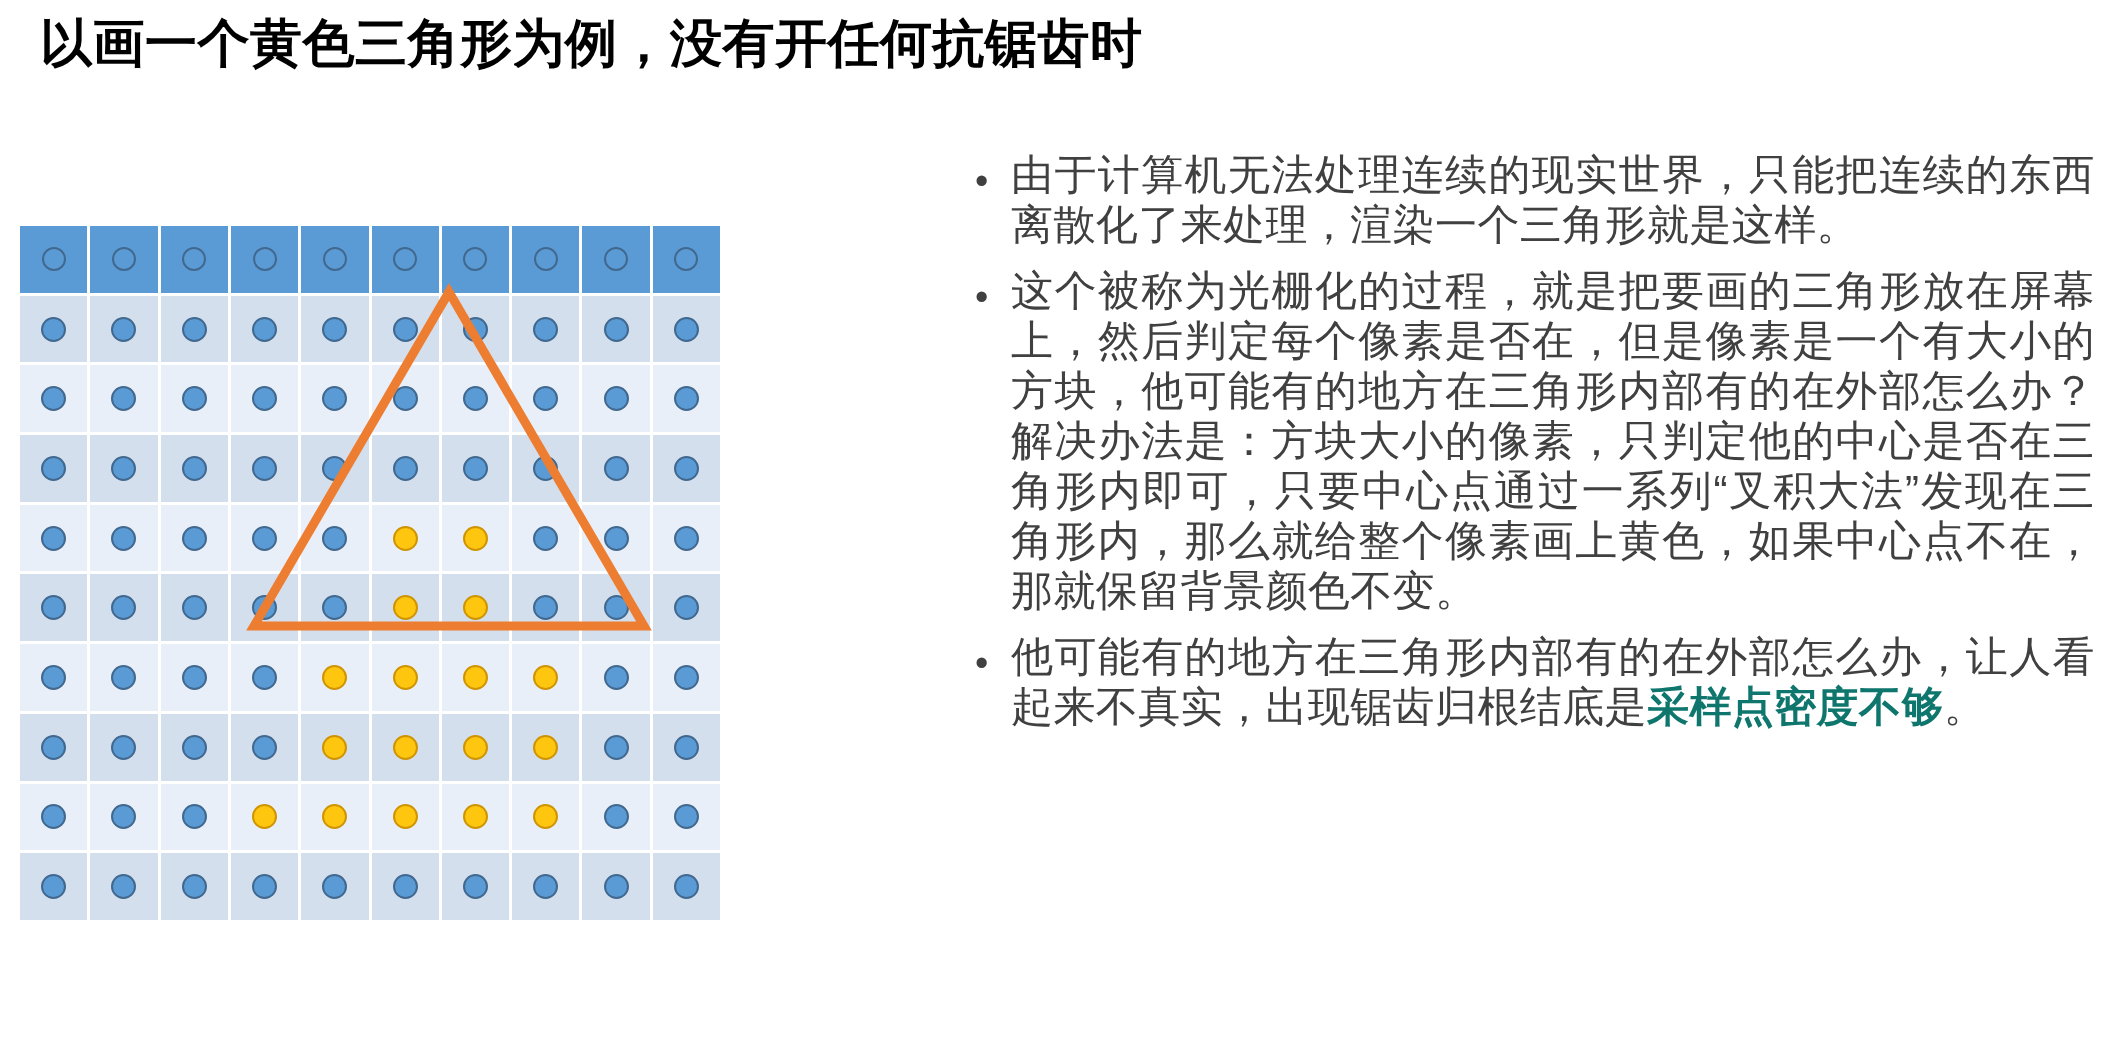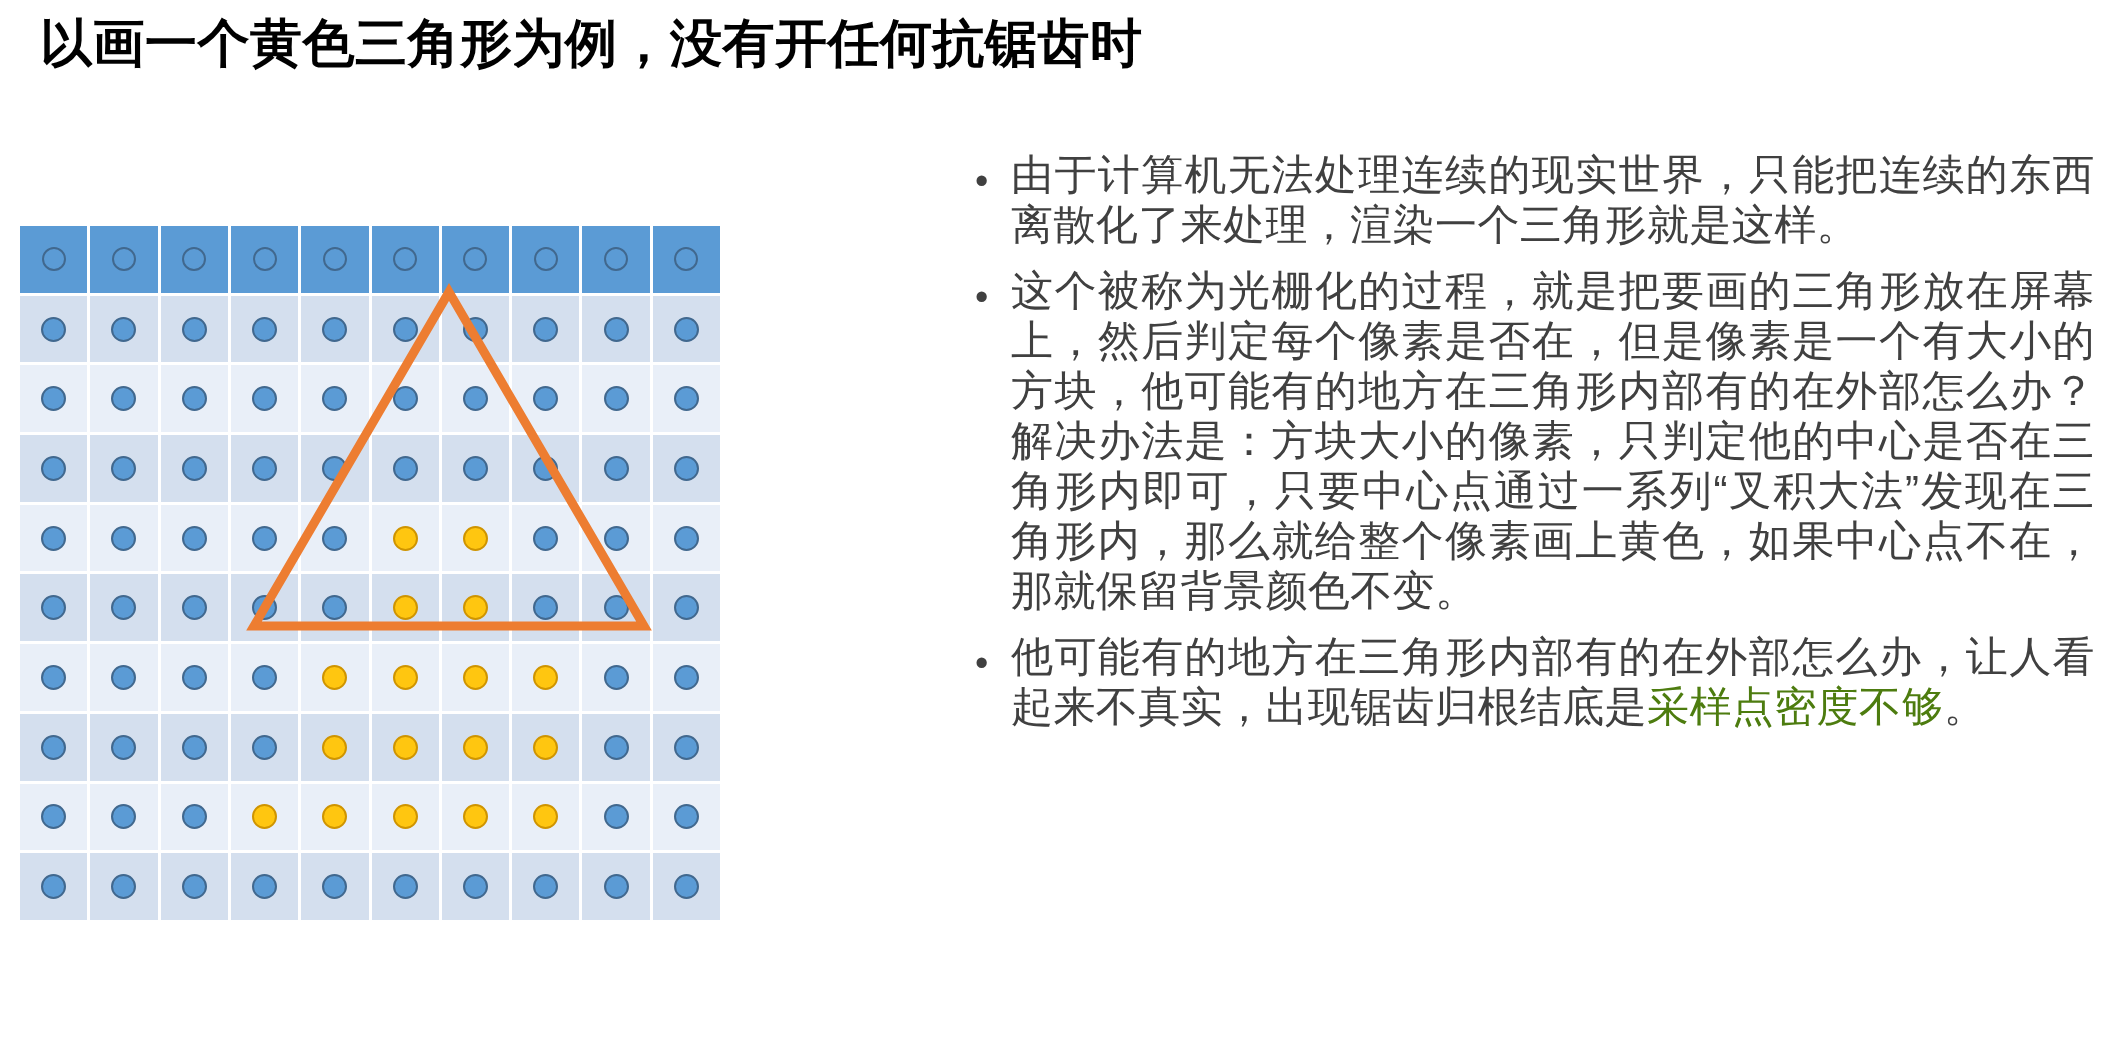--- a/index.html
+++ b/index.html
@@ -79,21 +79,21 @@
     text-align:left;
   }
   .bullet .btext{
     flex:1 1 auto;
     font-size:42px;
     line-height:50px;
     letter-spacing:0.4px;
     text-align:justify;
     text-justify:inter-character;
   }
-  .bullet .btext b{font-weight:normal;color:#4d7c0f;}
+  .bullet .btext b{font-weight:bold;color:#0f766e;}
 </style>
 </head>
 <body>
 
 <div id="slide">
 
   <div id="title">以画一个黄色三角形为例，没有开任何抗锯齿时</div>
 
   <div id="diagram">
     <div class="grid" id="grid">

